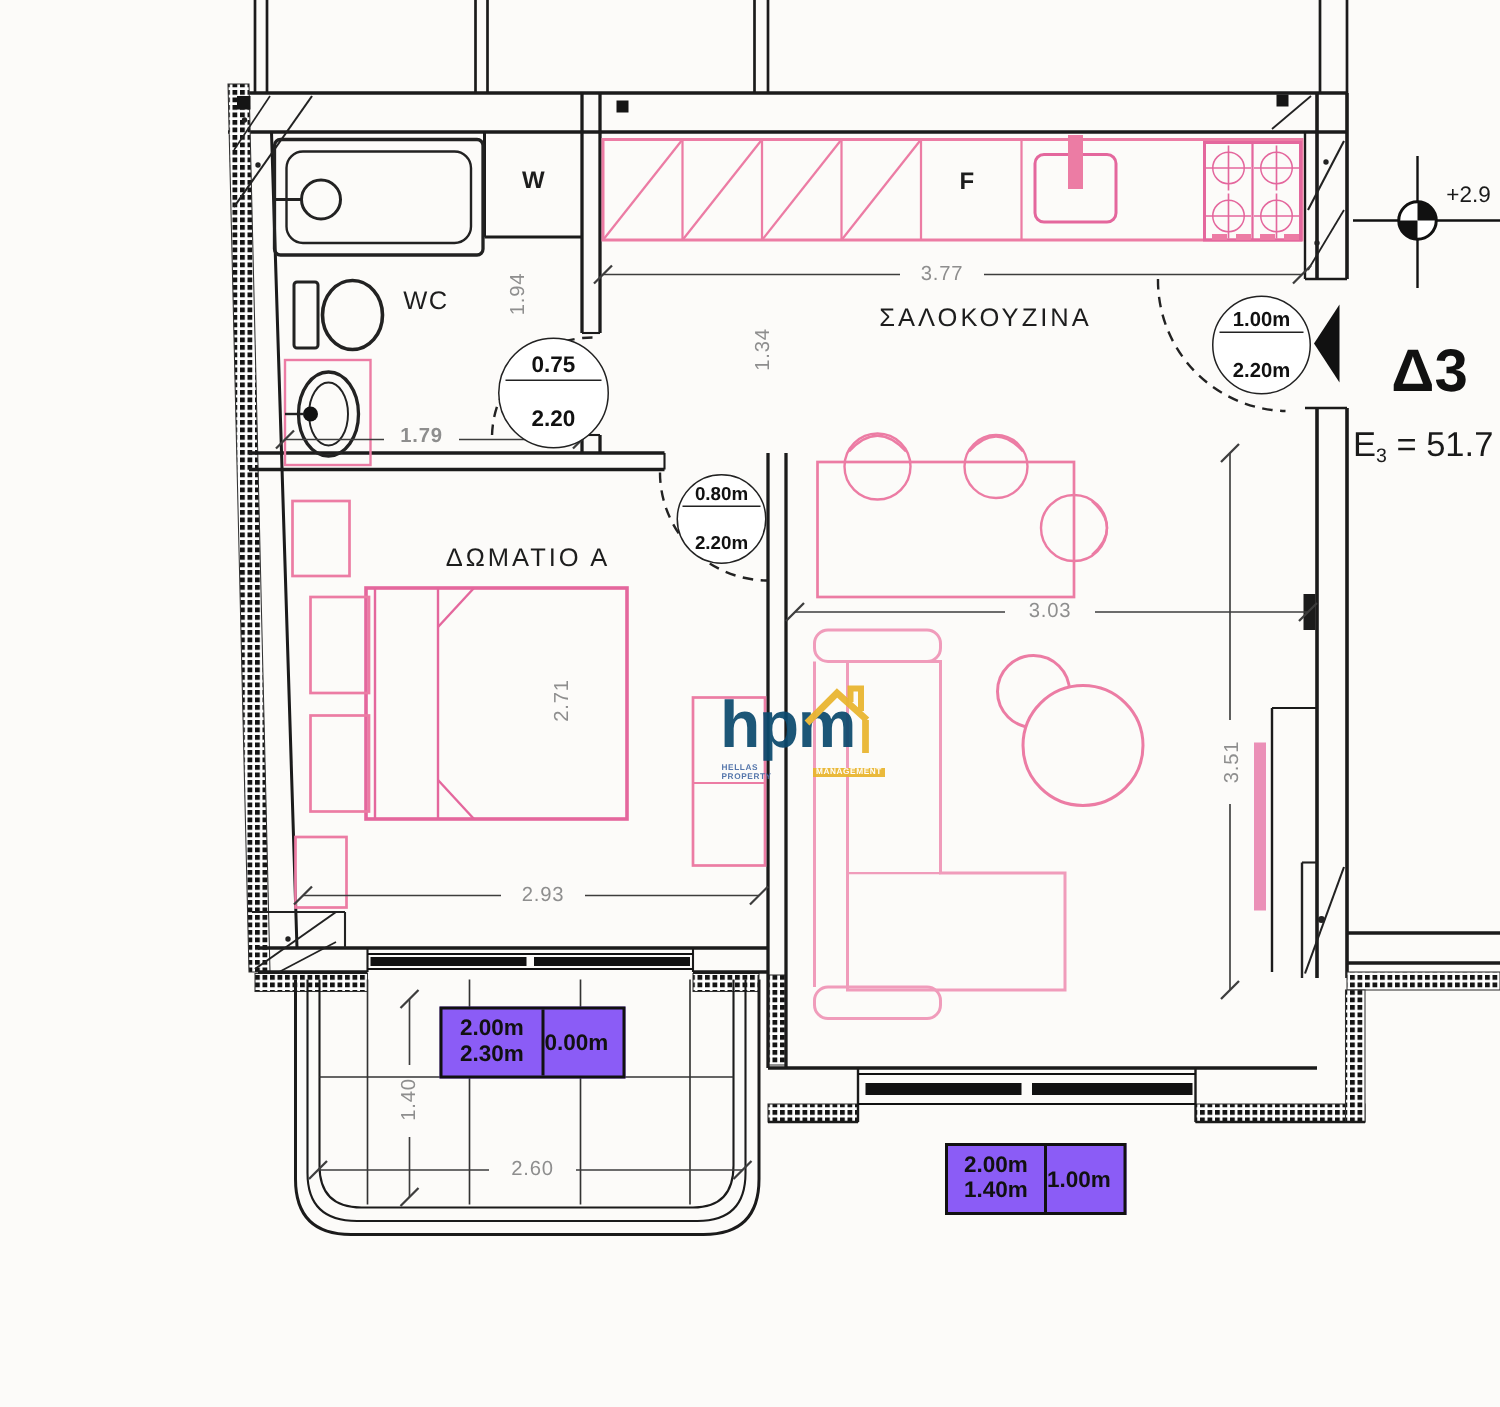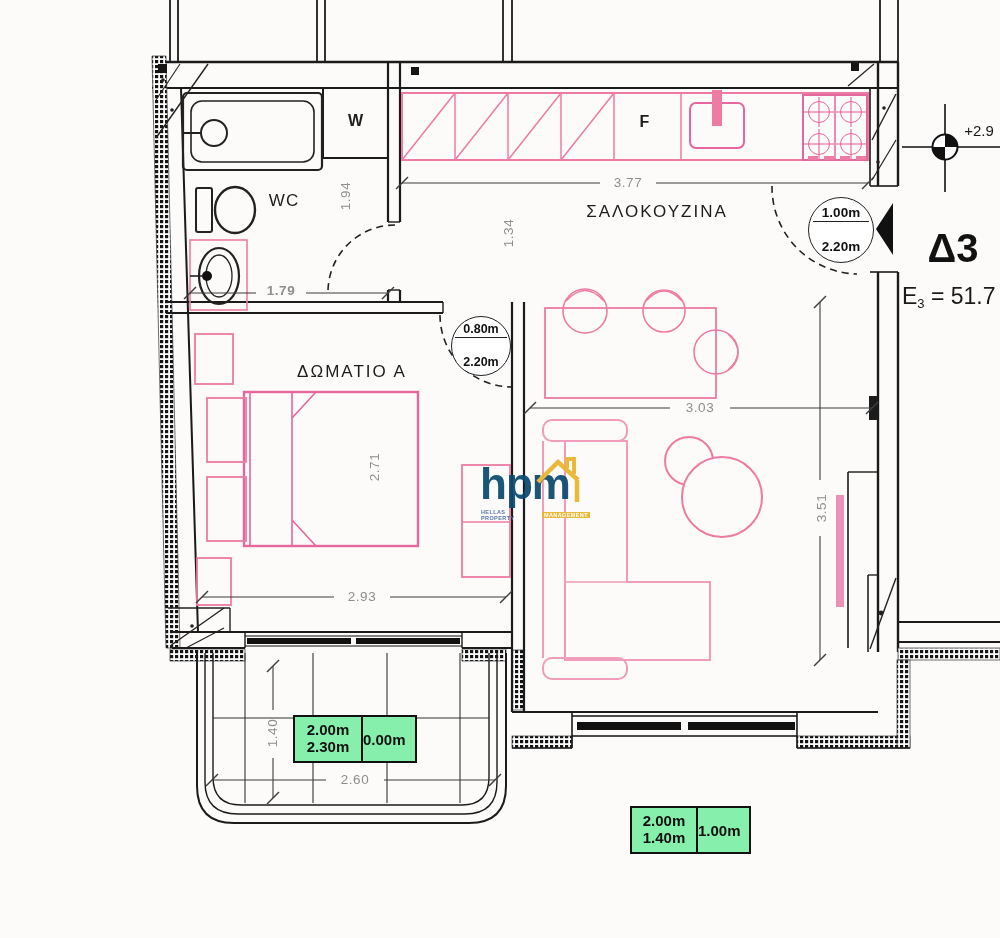--- a/index.html
+++ b/index.html
@@ -13,22 +13,22 @@
        font-weight:500;white-space:nowrap;letter-spacing:.5px;}
   .dim.v{transform:translate(-50%,-50%) rotate(-90deg);}
   .dcircle{position:absolute;border:1.6px solid #222;border-radius:50%;background:#fff;
            display:flex;flex-direction:column;align-items:center;justify-content:center;
            color:#111;font-weight:700;line-height:1.05;z-index:5;}
   .dcircle .top{border-bottom:1.4px solid #222;width:88%;text-align:center;padding-bottom:1px;}
   .dcircle .bot{width:88%;text-align:center;padding-top:18px;}
   .c-wc{font-size:15px;}
   .c-bed{font-size:12.5px;}
   .c-entry{font-size:13.5px;}
-  .dimbox{position:absolute;border:2px solid #111;background:#86efac;display:flex;
-          color:#111;font-weight:600;font-size:15px;z-index:5;margin-top:44px;}
+  .dimbox{position:absolute;border:2px solid #111;background:#8b5cf6;display:flex;
+          color:#111;font-weight:600;font-size:15px;z-index:5;}
   .dimbox .cell-l{display:flex;flex-direction:column;justify-content:center;align-items:center;
           line-height:1.12;border-right:2px solid #111;padding:0 3px;}
   .dimbox .cell-r{flex:1;display:flex;align-items:center;justify-content:flex-start;}
   #unit-id{position:absolute;font-size:40px;font-weight:700;color:#111;transform:translate(-50%,-50%);}
   #elev-text{position:absolute;font-size:15px;color:#1a1a1a;transform:translate(-50%,-50%);}
   #area-text{position:absolute;font-size:23px;color:#1a1a1a;}
   #area-text .sub{font-size:13px;vertical-align:-4px;}
   #logo{position:absolute;left:478px;top:462px;width:112px;height:62px;opacity:.93;z-index:4;}
   #logo .word{position:absolute;left:2px;top:0px;font-size:44px;font-weight:700;
               color:#0c4a6e;letter-spacing:-1px;line-height:1;}
@@ -350,20 +350,24 @@
   <div class="dim" style="left:281px;top:290px;font-weight:bold;">1.79</div>
   <div class="dim v" style="left:345px;top:196px;">1.94</div>
   <div class="dim v" style="left:508px;top:233px;">1.34</div>
   <div class="dim v" style="left:374px;top:467px;">2.71</div>
   <div class="dim" style="left:362px;top:596px;">2.93</div>
   <div class="dim" style="left:700px;top:407px;">3.03</div>
   <div class="dim v" style="left:821px;top:508px;">3.51</div>
   <div class="dim v" style="left:272px;top:733px;">1.40</div>
   <div class="dim" style="left:355px;top:779px;">2.60</div>
 
+  <div class="dcircle c-wc" style="left:332px;top:225px;width:72px;height:72px;">
+    <span class="top">0.75</span>
+    <span class="bot">2.20</span>
+  </div>
   <div class="dcircle c-bed" style="left:451px;top:316px;width:58px;height:58px;">
     <span class="top">0.80m</span>
     <span class="bot">2.20m</span>
   </div>
   <div class="dcircle c-entry" style="left:808px;top:197px;width:64px;height:64px;">
     <span class="top">1.00m</span>
     <span class="bot">2.20m</span>
   </div>
 
   <div class="dimbox" style="left:293px;top:671px;width:120px;height:44px;">

